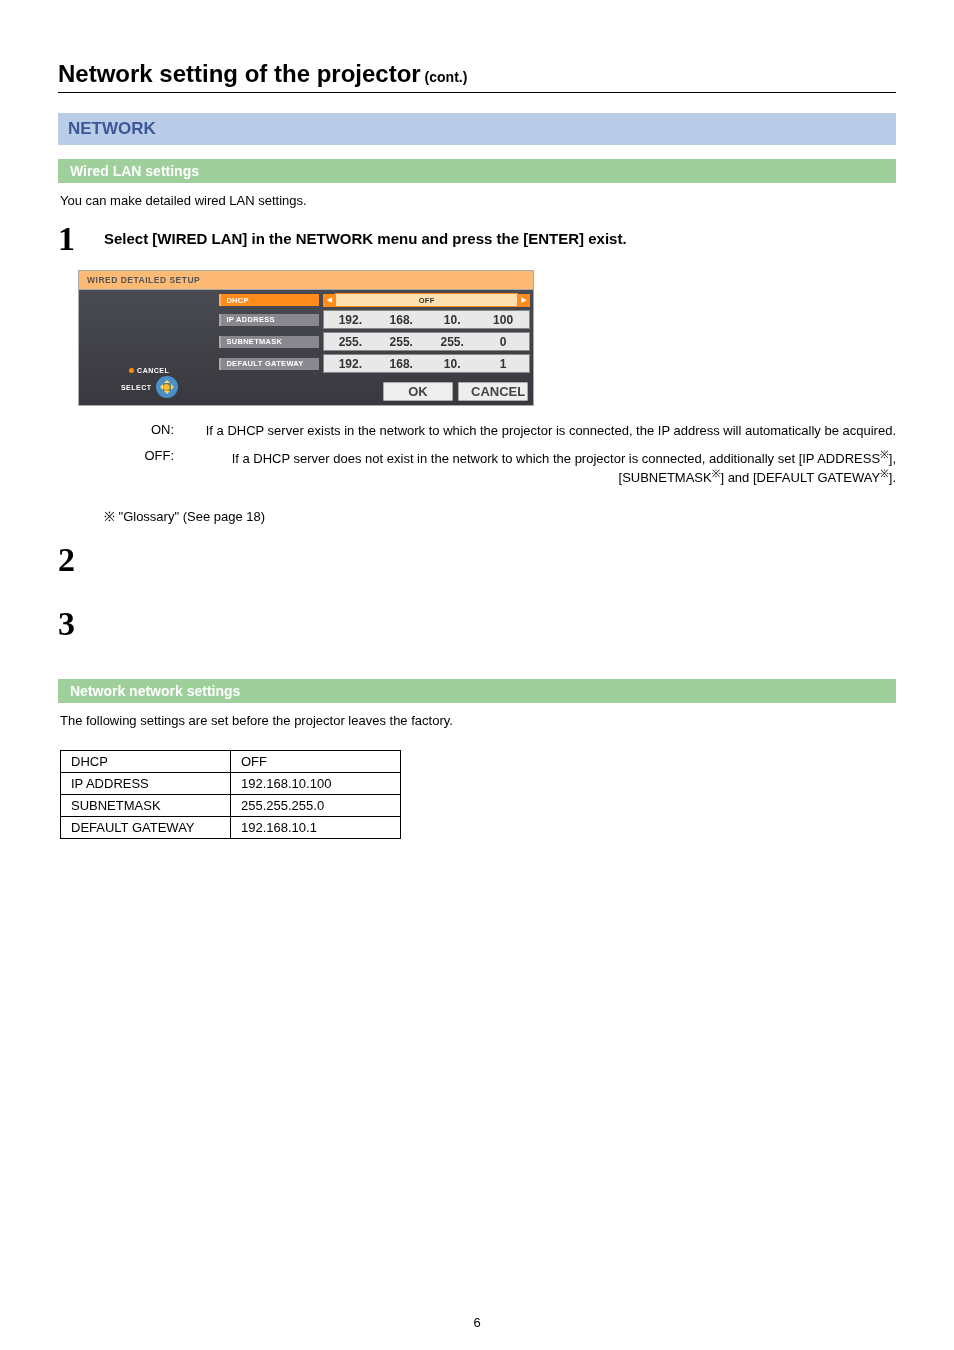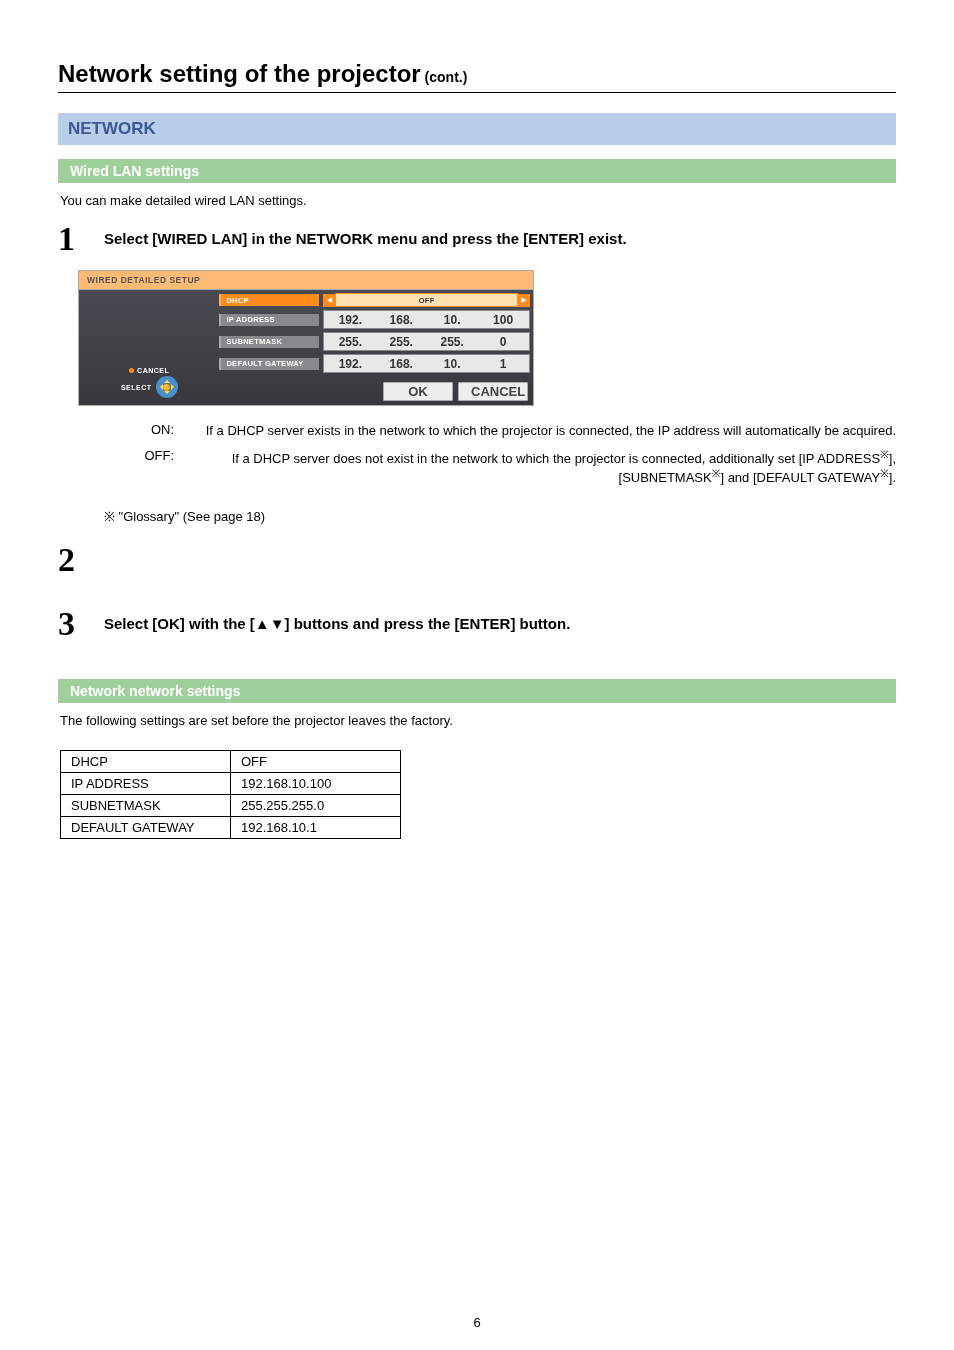--- a/index.html
+++ b/index.html
@@ -405,21 +405,20 @@
 </p>
 
 <div class="step-row">
   <div class="step-num">2</div>
 </div>
 
 <div style="height:16px"></div>
 
 <div class="step-row">
   <div class="step-num">3</div>
-  <div class="step-text">Select [OK] with the [▲▼] buttons and press the [ENTER] button.</div>
 </div>
 
 <div style="height:24px"></div>
 
 <div class="subsection-bar">Network network settings</div>
 
 <p class="default-intro">The following settings are set before the projector leaves the factory.</p>
 
 <table class="default-table">
   <tbody>

